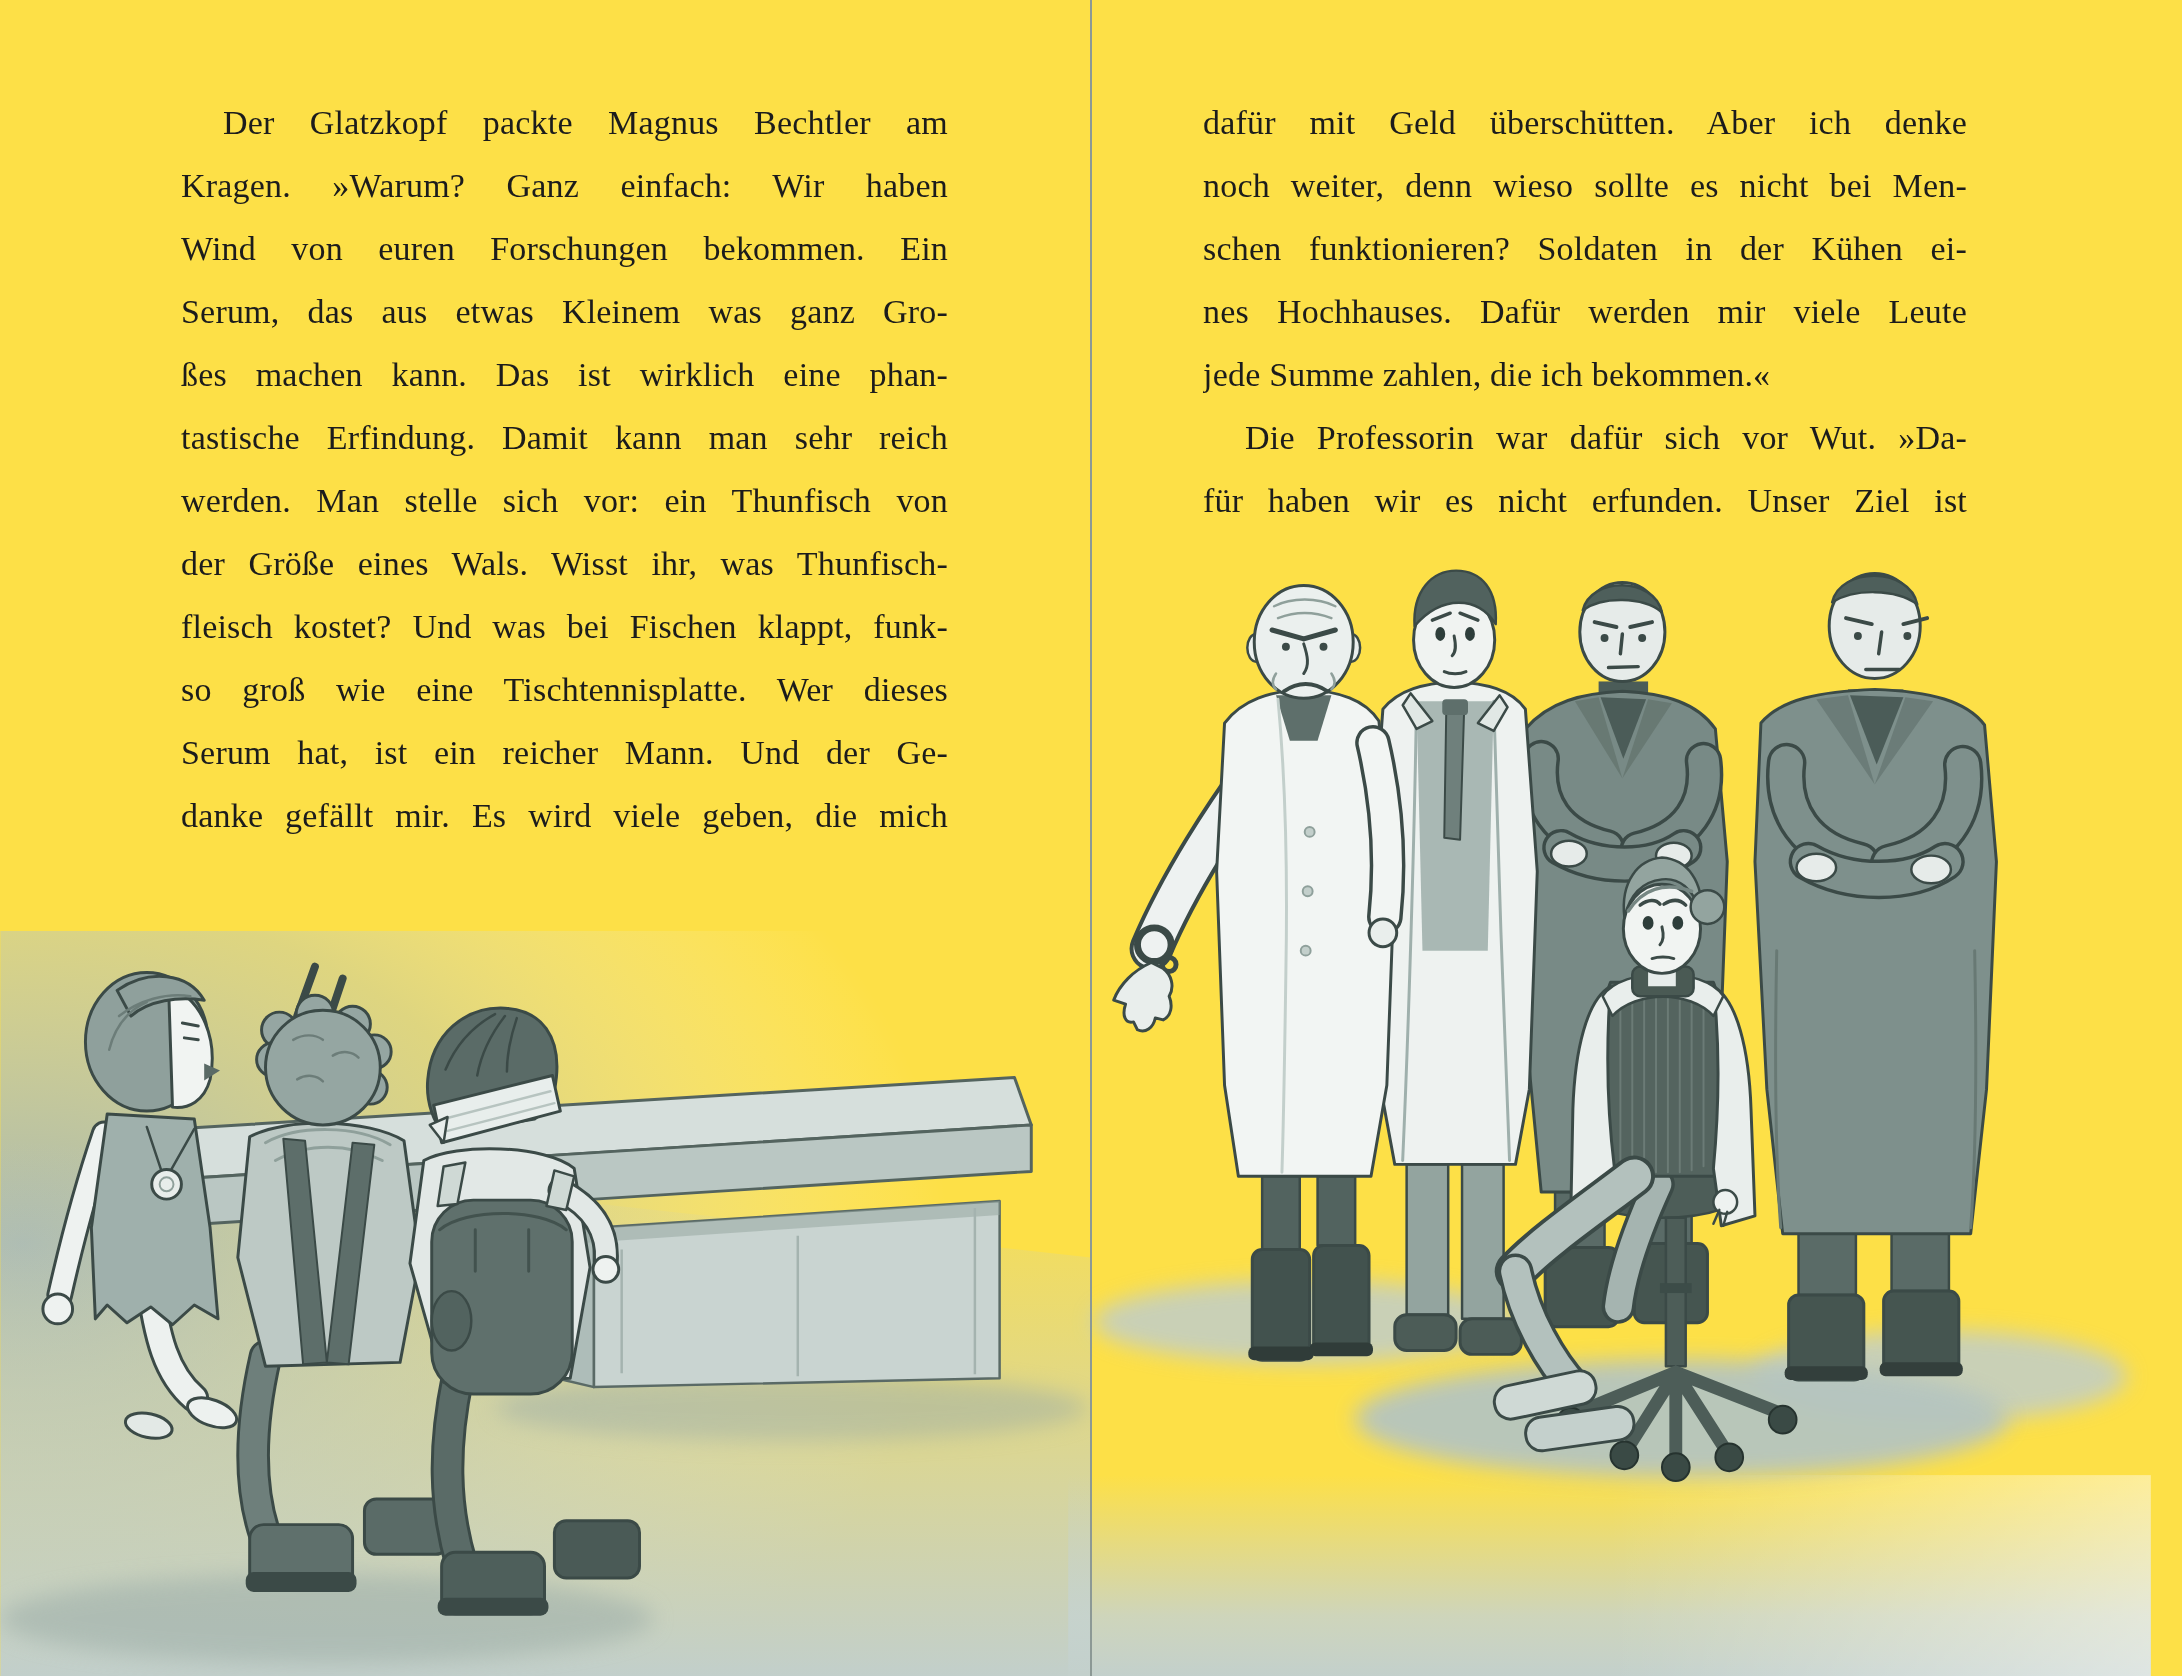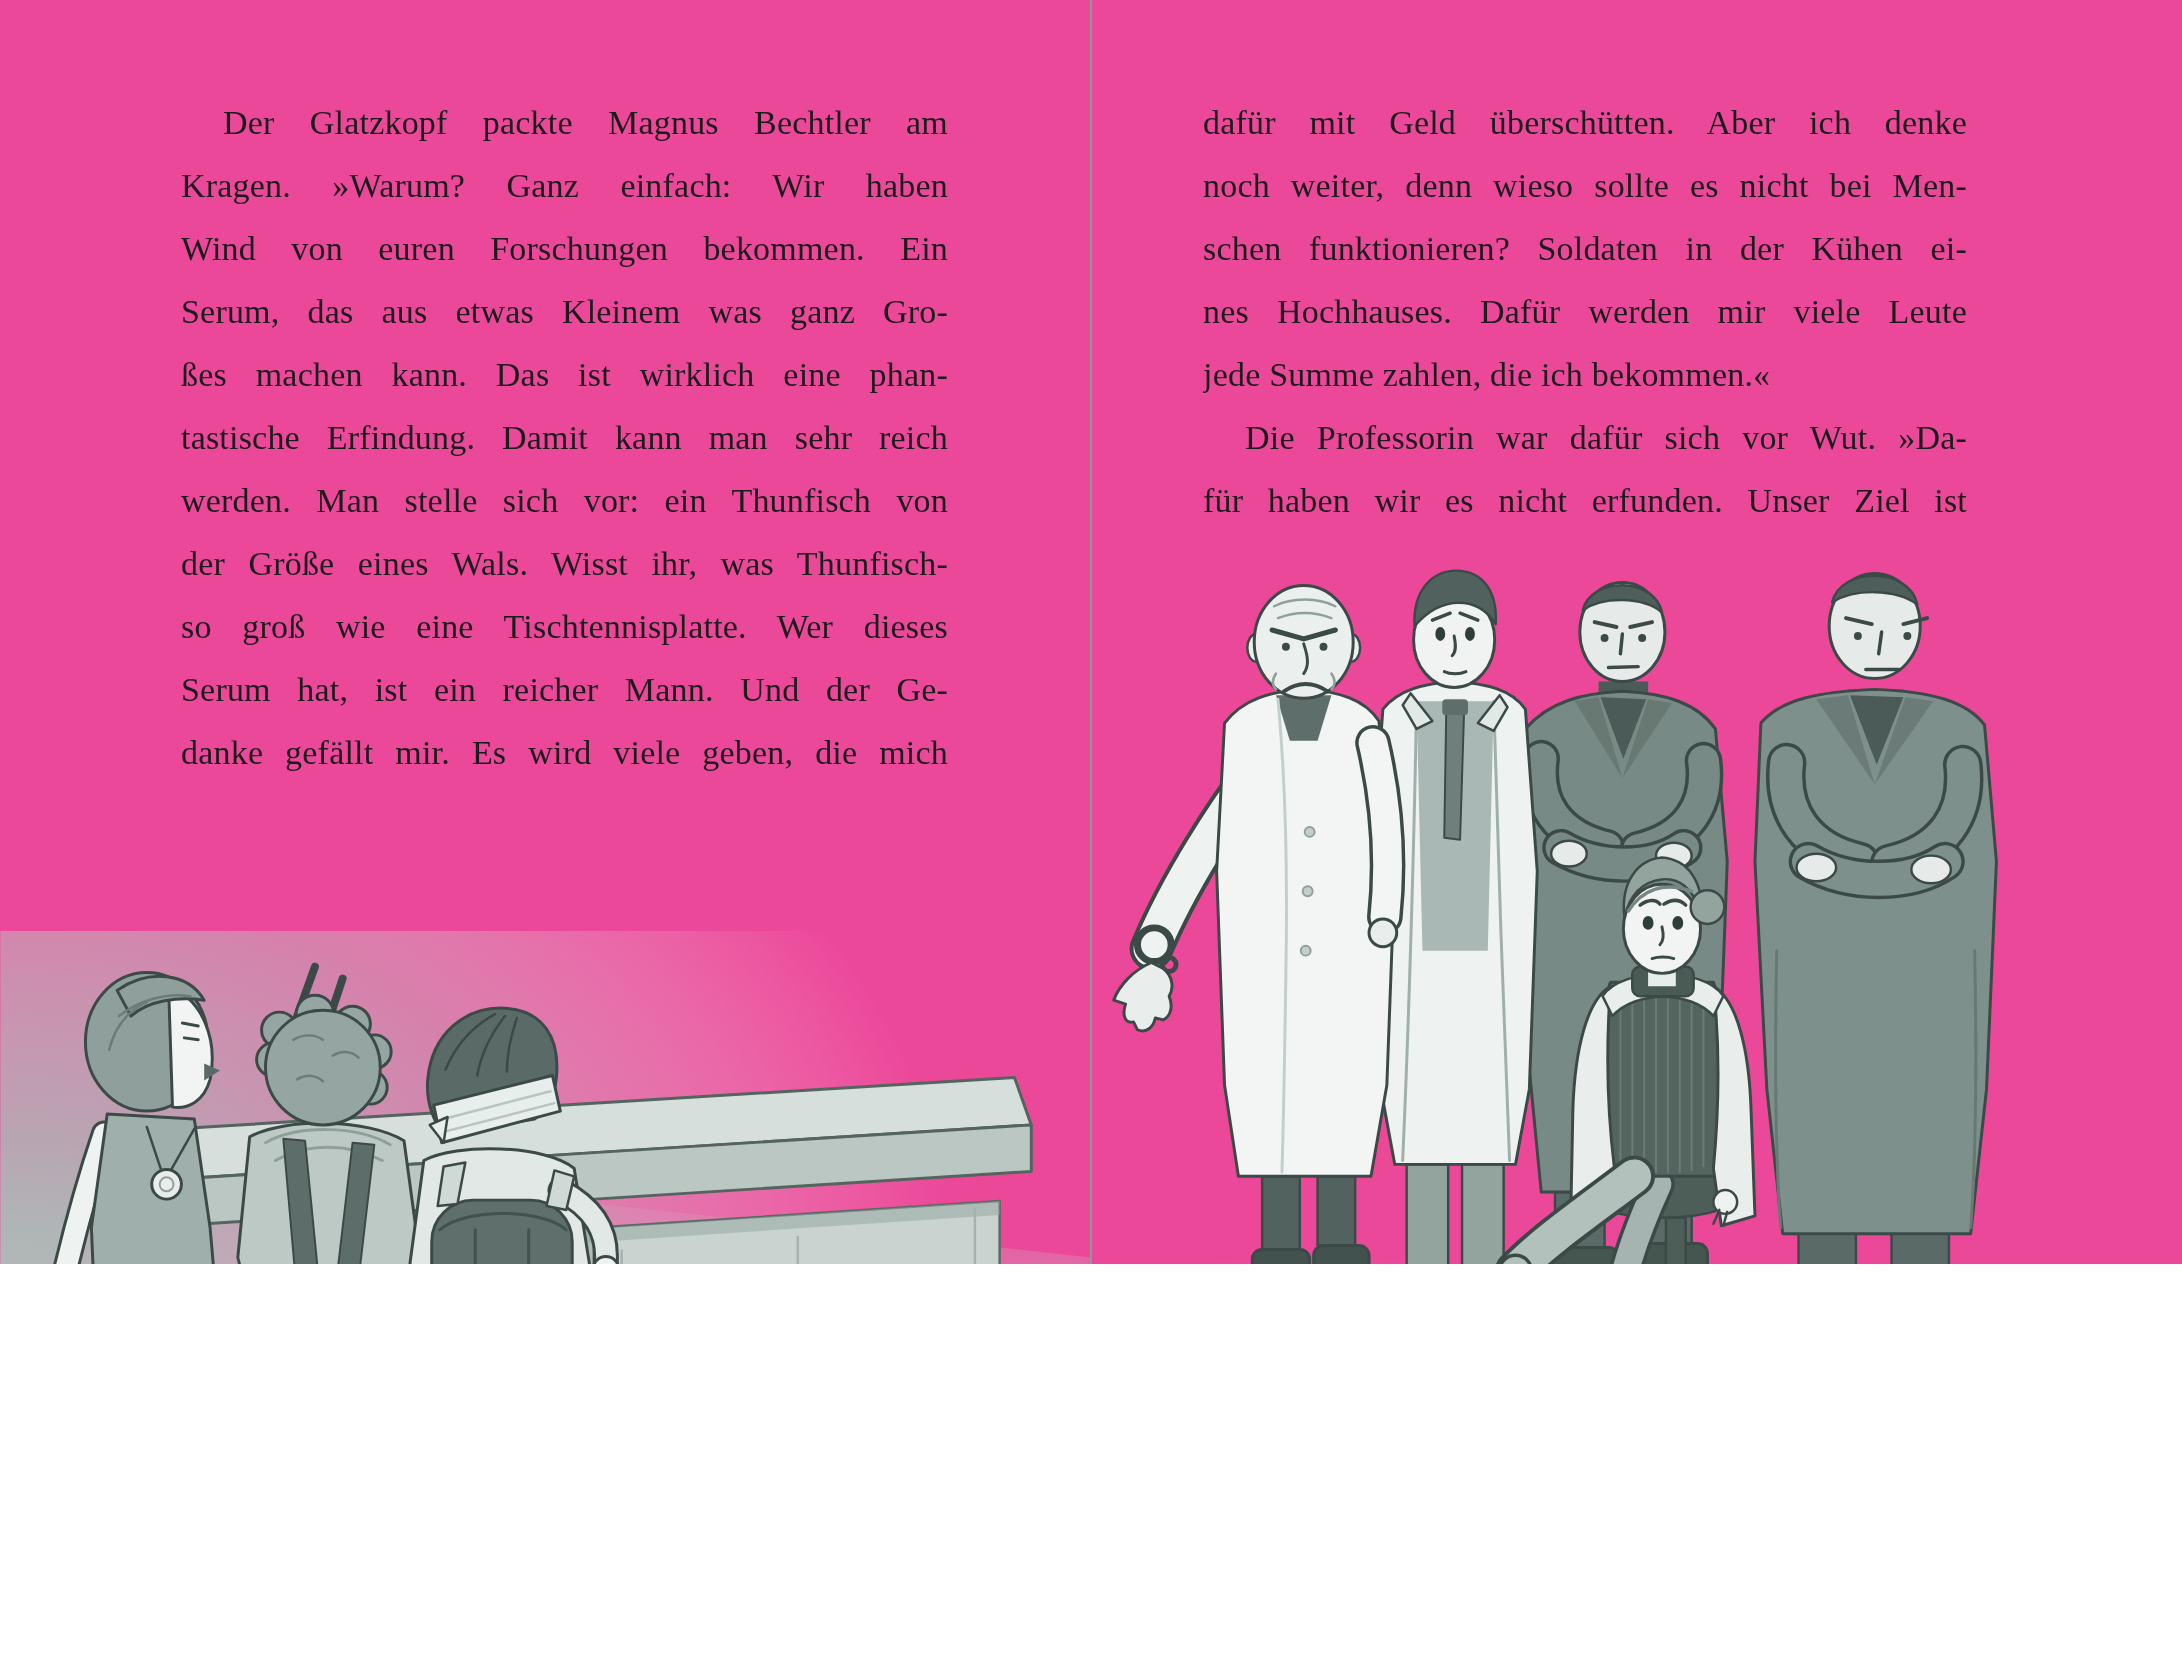--- a/index.html
+++ b/index.html
@@ -1,18 +1,18 @@
 <!DOCTYPE html>
 <html><head>
 <meta charset="utf-8">
 <style>
   html,body { margin:0; padding:0; background:#ffffff; }
   .spread {
-    position:relative; width:2182px; height:1264px;
-    background:#ec4899; overflow:hidden;
+    position:relative; width:2182px; height:1676px;
+    background:#fde047; overflow:hidden;
     font-family:"Liberation Serif", serif;
   }
   .page { position:absolute; top:0; width:1091px; height:1676px; }
   .page-left { left:0; }
   .page-right { left:1060px; }
   .divider {
     position:absolute; left:1090px; top:0; width:2px; height:1676px;
     background:#8c9995; z-index:5;
   }
   .textblock {
@@ -37,20 +37,21 @@
   <div class="page page-left">
     <div class="textblock textblock-left">
         <div class="line indent">Der Glatzkopf packte Magnus Bechtler am</div>
         <div class="line">Kragen. »Warum? Ganz einfach: Wir haben</div>
         <div class="line">Wind von euren Forschungen bekommen. Ein</div>
         <div class="line">Serum, das aus etwas Kleinem was ganz Gro-</div>
         <div class="line">ßes machen kann. Das ist wirklich eine phan-</div>
         <div class="line">tastische Erfindung. Damit kann man sehr reich</div>
         <div class="line">werden. Man stelle sich vor: ein Thunfisch von</div>
         <div class="line">der Größe eines Wals. Wisst ihr, was Thunfisch-</div>
+        <div class="line">fleisch kostet? Und was bei Fischen klappt, funk-</div>
         <div class="line">so groß wie eine Tischtennisplatte. Wer dieses</div>
         <div class="line">Serum hat, ist ein reicher Mann. Und der Ge-</div>
         <div class="line">danke gefällt mir. Es wird viele geben, die mich</div>
       </div>
 
     <svg class="illus illus-left" width="1091" height="745" viewBox="0 0 1102 753">
       <defs>
         <filter id="blurL" x="-40%" y="-40%" width="180%" height="180%">
             <feGaussianBlur stdDeviation="11"></feGaussianBlur>
           </filter>

